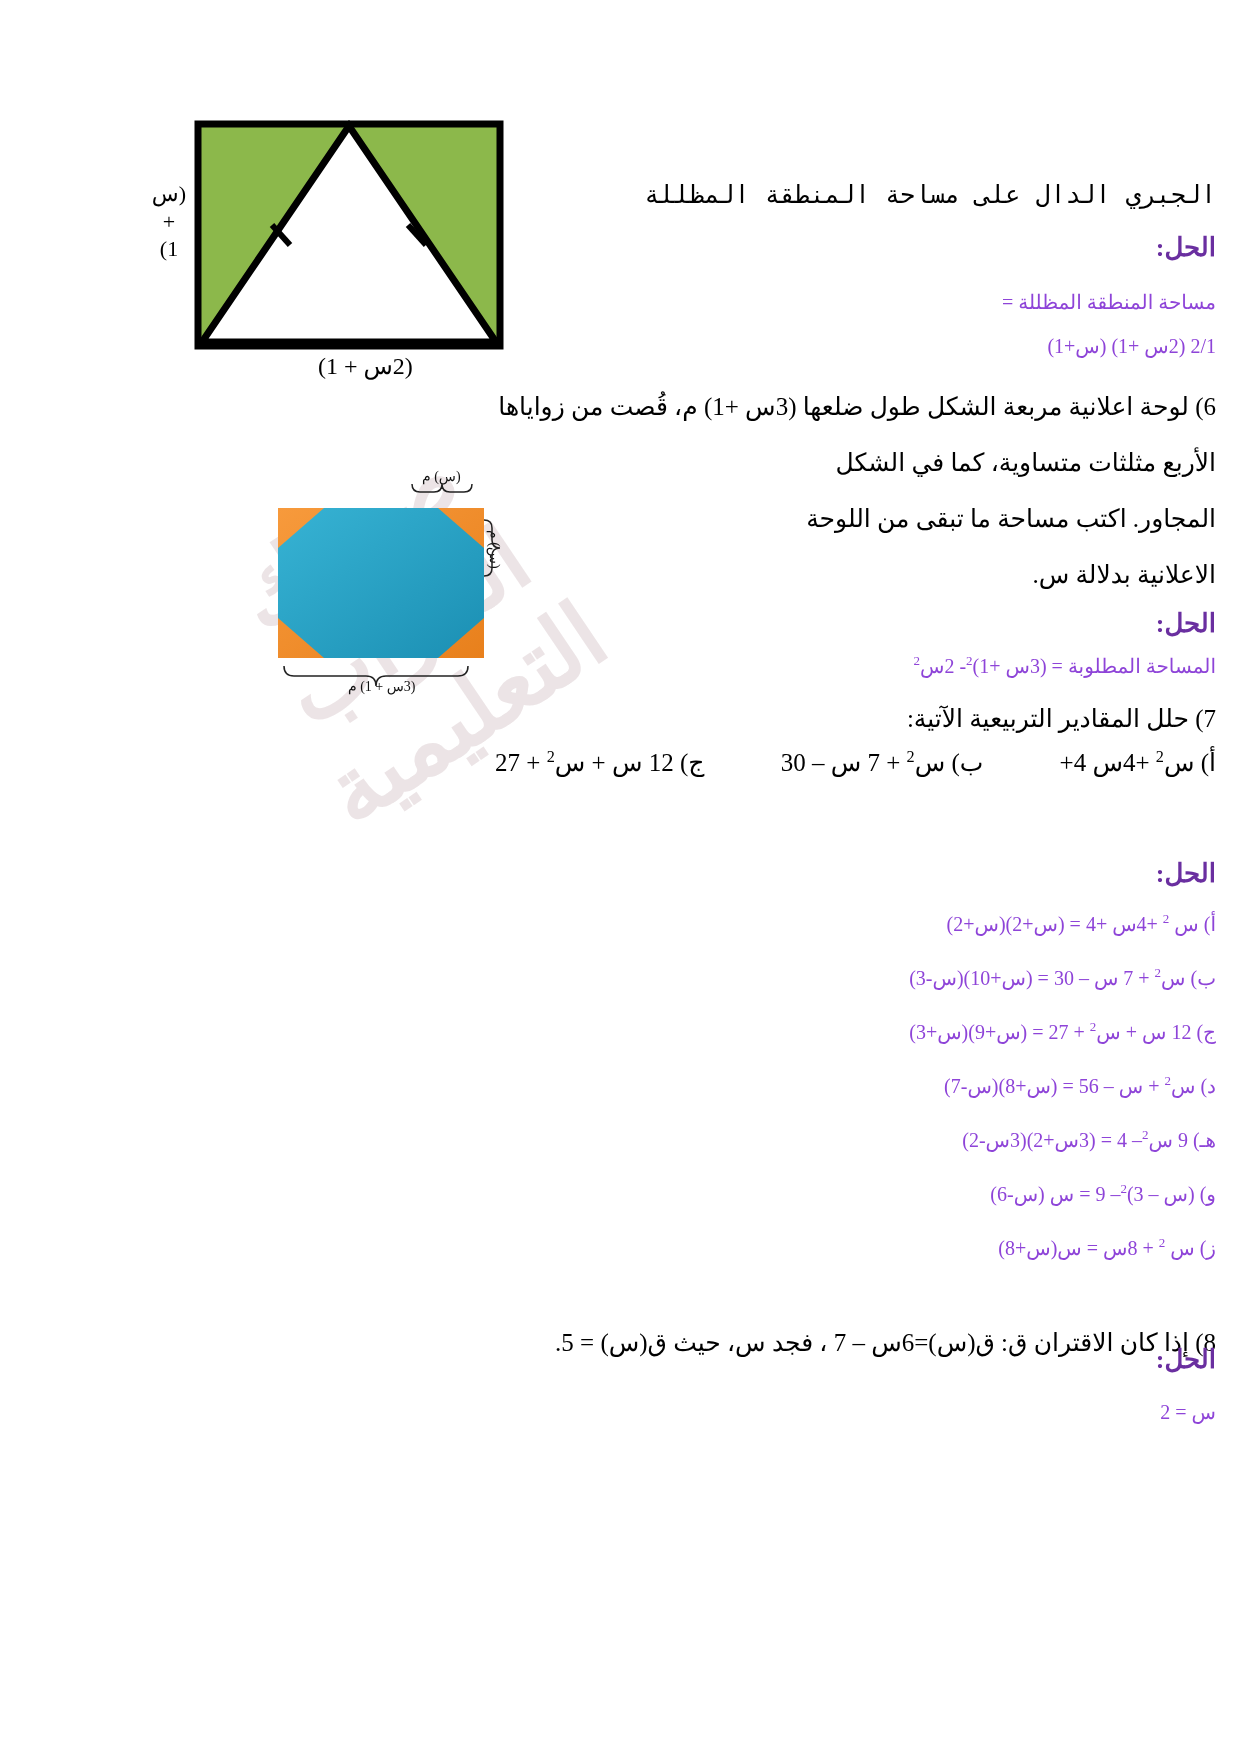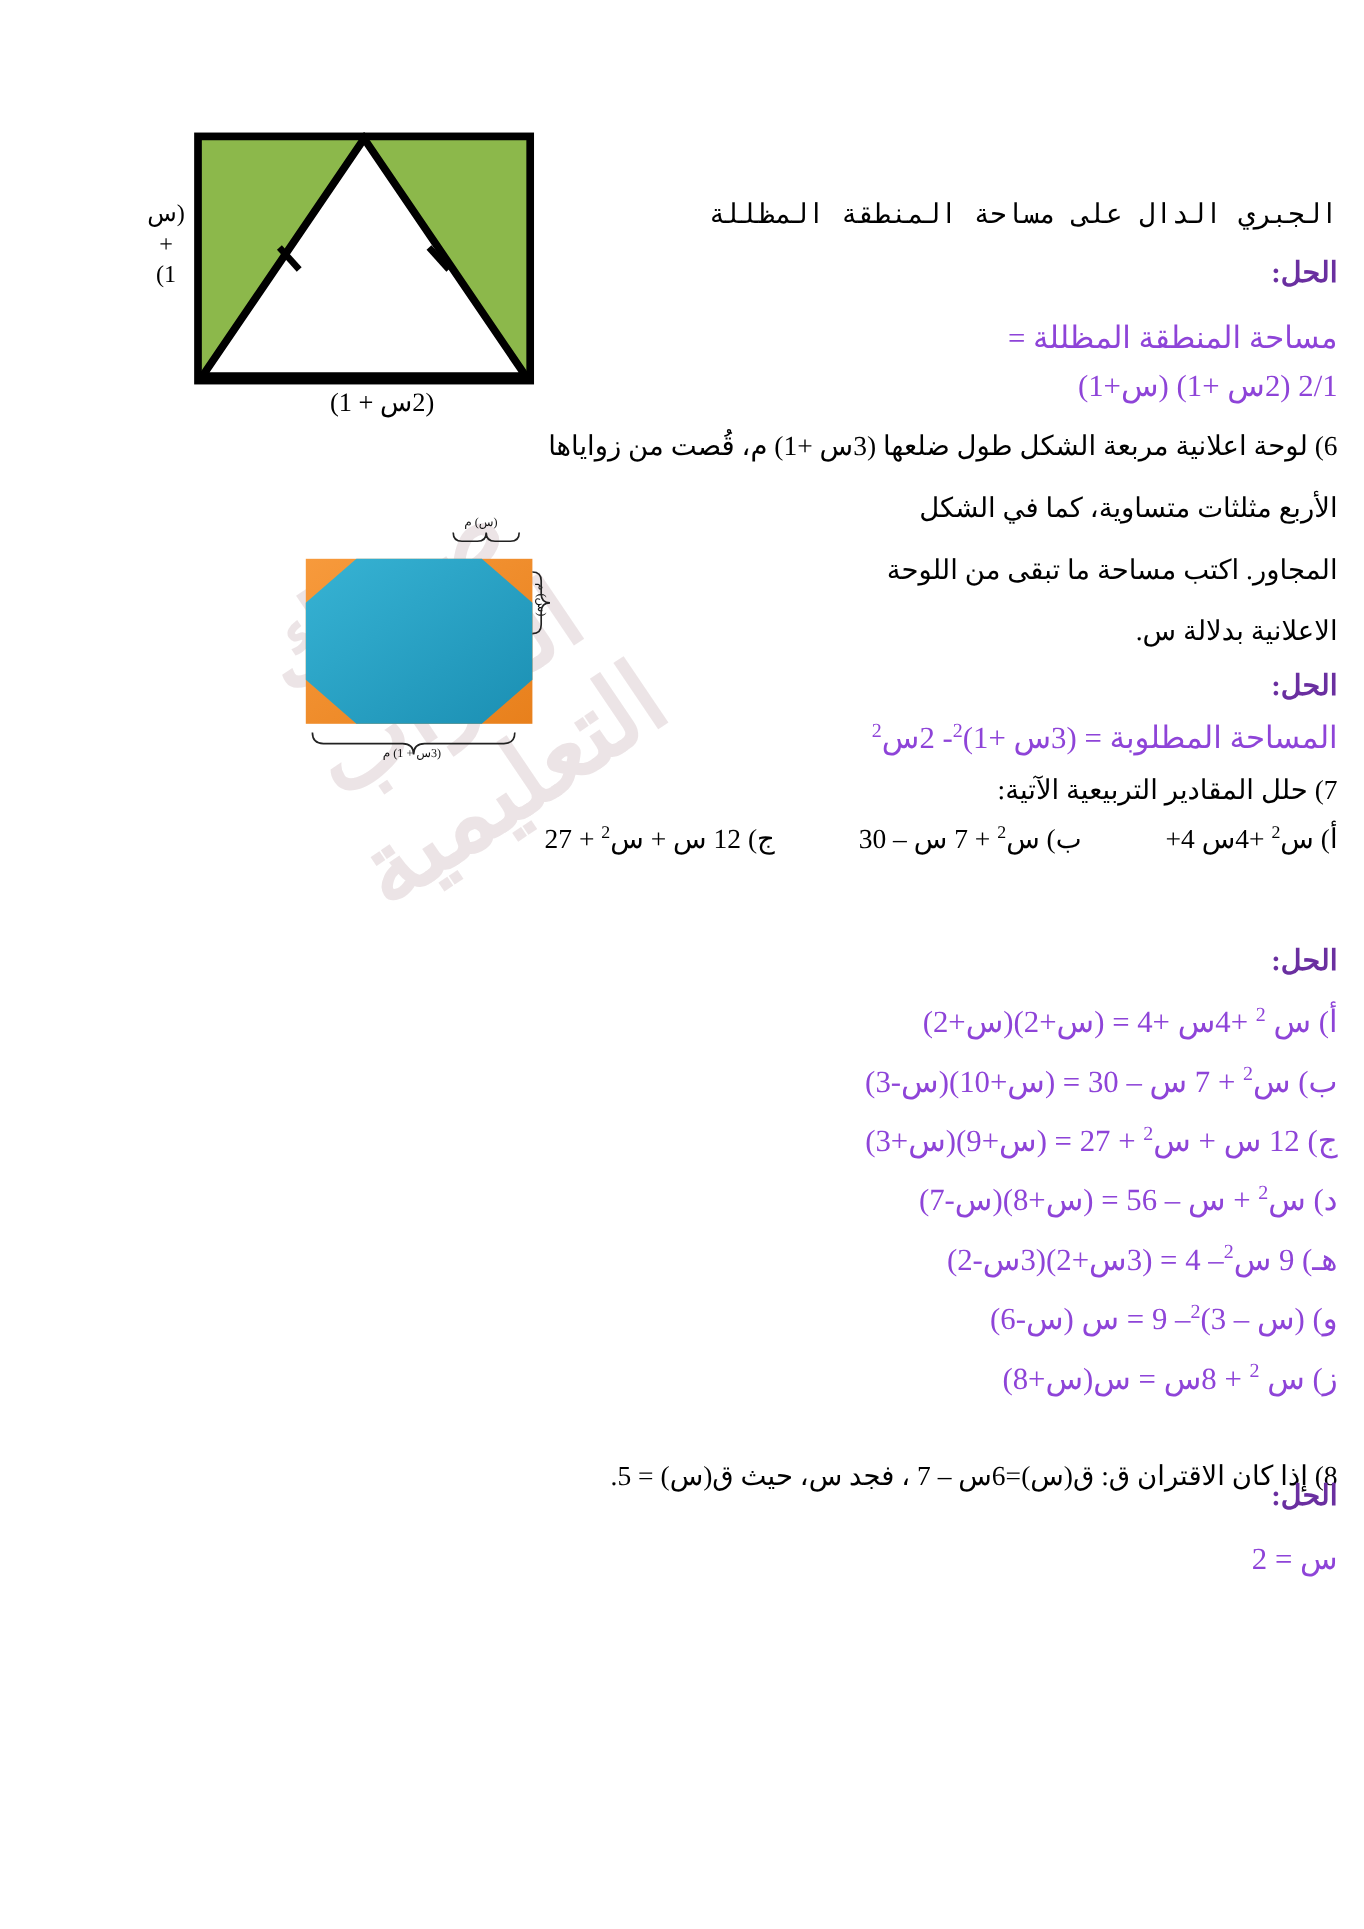--- a/index.html
+++ b/index.html
@@ -48,32 +48,32 @@
     font-size: 25px;
     line-height: 1.55;
   }
   .hal {
     color: #6a2fa0;
     font-weight: bold;
     font-size: 26px;
   }
   .ans {
     color: #8e44d8;
-    font-size: 28px;
+    font-size: 20px;
     line-height: 1.6;
   }
   sup {
     font-size: .65em;
     vertical-align: super;
   }
 
   
   .fig1 {
     position: absolute;
-    left: 210px;
+    left: 228px;
     top: 120px;
     width: 276px;
     height: 230px;
     z-index: 2;
   }
   .fig1 .label-left {
     position: absolute;
     right: 318px;
     top: 60px;
     width: 34px;
@@ -96,21 +96,21 @@
   .fig2 {
     position: absolute;
     left: 270px;
     top: 470px;
     width: 230px;
     height: 230px;
     z-index: 2;
   }
   .fig2 .cap {
     position: absolute;
-    font-size: 11px;
+    font-size: 14px;
     color: #111;
     white-space: nowrap;
   }
 
   
   .row7 {
     position: absolute;
     direction: rtl;
     color: #000;
     font-size: 25px;

